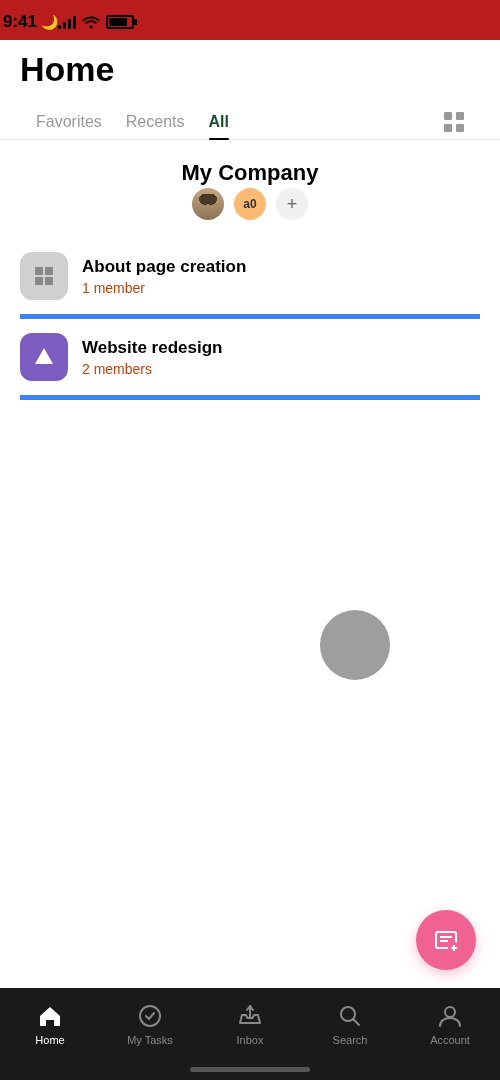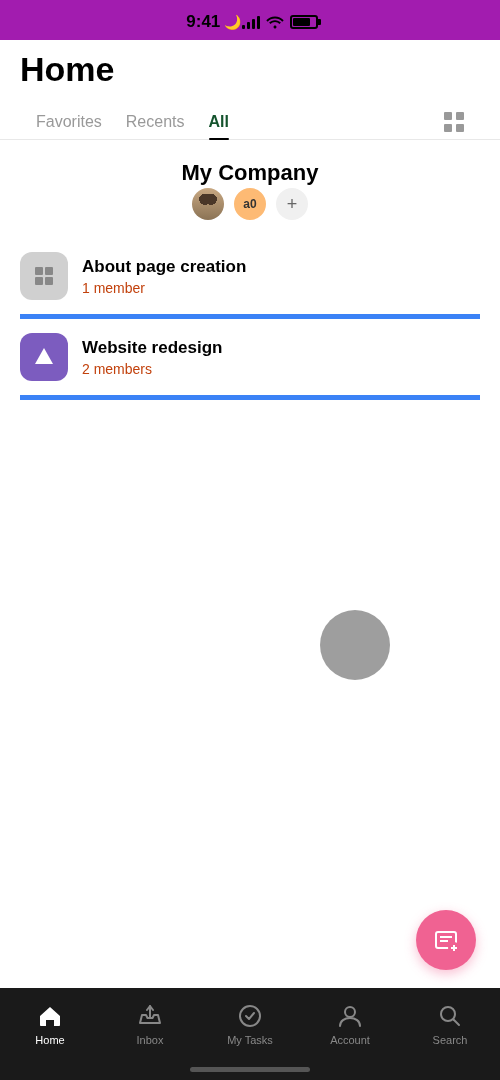--- a/index.html
+++ b/index.html
@@ -9,24 +9,24 @@
       height: 1080px;
       font-family: -apple-system, BlinkMacSystemFont, 'Segoe UI', sans-serif;
       background: #ffffff;
       position: relative;
       overflow: hidden;
     }
 
     
     .status-bar {
       display: flex;
-      justify-content: center;
-      align-items: center;
-      padding: 12px 20px 8px 24px;
-      background: #a21caf;
+      justify-content: flex-start;
+      align-items: center;
+      padding: 12px 20px 8px 3px;
+      background: #b91c1c;
     }
     .status-time {
       font-size: 17px;
       font-weight: 600;
       color: #000;
     }
     .status-icons {
       display: flex;
       align-items: center;
       gap: 6px;
@@ -429,52 +429,52 @@
         <svg width="26" height="26" viewBox="0 0 26 26" fill="none">
           <path d="M3 13L13 4L23 13V22C23 22.55 22.55 23 22 23H17V17H9V23H4C3.45 23 3 22.55 3 22V13Z" fill="white"></path>
         </svg>
       </div>
       <span class="nav-label active">Home</span>
     </div>
 
     <div class="nav-item">
       <div class="nav-icon">
         <svg width="26" height="26" viewBox="0 0 26 26" fill="none">
+          <circle cx="13" cy="13" r="10" stroke="#888" stroke-width="2" fill="none"></circle>
+          <path d="M9 13L12 16L17 10" stroke="#888" stroke-width="2" stroke-linecap="round" stroke-linejoin="round"></path>
+        </svg>
+      </div>
+      <span class="nav-label">My Tasks</span>
+    </div>
+
+    <div class="nav-item">
+      <div class="nav-icon">
+        <svg width="26" height="26" viewBox="0 0 26 26" fill="none">
           <path d="M13 4C13 4 13 4 13 4" stroke="#888" stroke-width="0"></path>
           <path d="M13 3V15M13 3L10 7M13 3L16 7" stroke="#888" stroke-width="2" stroke-linecap="round" stroke-linejoin="round"></path>
           <path d="M5 12L3 20H23L21 12H17L15.5 15H10.5L9 12H5Z" stroke="#888" stroke-width="2" fill="none" stroke-linejoin="round"></path>
         </svg>
       </div>
       <span class="nav-label">Inbox</span>
     </div>
 
     <div class="nav-item">
       <div class="nav-icon">
         <svg width="26" height="26" viewBox="0 0 26 26" fill="none">
-          <circle cx="13" cy="13" r="10" stroke="#888" stroke-width="2" fill="none"></circle>
-          <path d="M9 13L12 16L17 10" stroke="#888" stroke-width="2" stroke-linecap="round" stroke-linejoin="round"></path>
-        </svg>
-      </div>
-      <span class="nav-label">My Tasks</span>
+          <circle cx="11" cy="11" r="7" stroke="#888" stroke-width="2" fill="none"></circle>
+          <line x1="16.5" y1="16.5" x2="22" y2="22" stroke="#888" stroke-width="2" stroke-linecap="round"></line>
+        </svg>
+      </div>
+      <span class="nav-label">Search</span>
     </div>
 
     <div class="nav-item">
       <div class="nav-icon">
         <svg width="26" height="26" viewBox="0 0 26 26" fill="none">
           <circle cx="13" cy="9" r="5" stroke="#888" stroke-width="2" fill="none"></circle>
           <path d="M3 23C3 18 7.5 15 13 15C18.5 15 23 18 23 23" stroke="#888" stroke-width="2" stroke-linecap="round" fill="none"></path>
         </svg>
       </div>
       <span class="nav-label">Account</span>
     </div>
-
-    <div class="nav-item">
-      <div class="nav-icon">
-        <svg width="26" height="26" viewBox="0 0 26 26" fill="none">
-          <circle cx="11" cy="11" r="7" stroke="#888" stroke-width="2" fill="none"></circle>
-          <line x1="16.5" y1="16.5" x2="22" y2="22" stroke="#888" stroke-width="2" stroke-linecap="round"></line>
-        </svg>
-      </div>
-      <span class="nav-label">Search</span>
-    </div>
   </div>
   <div class="home-indicator"></div>
 </div>
 
 </body></html>

